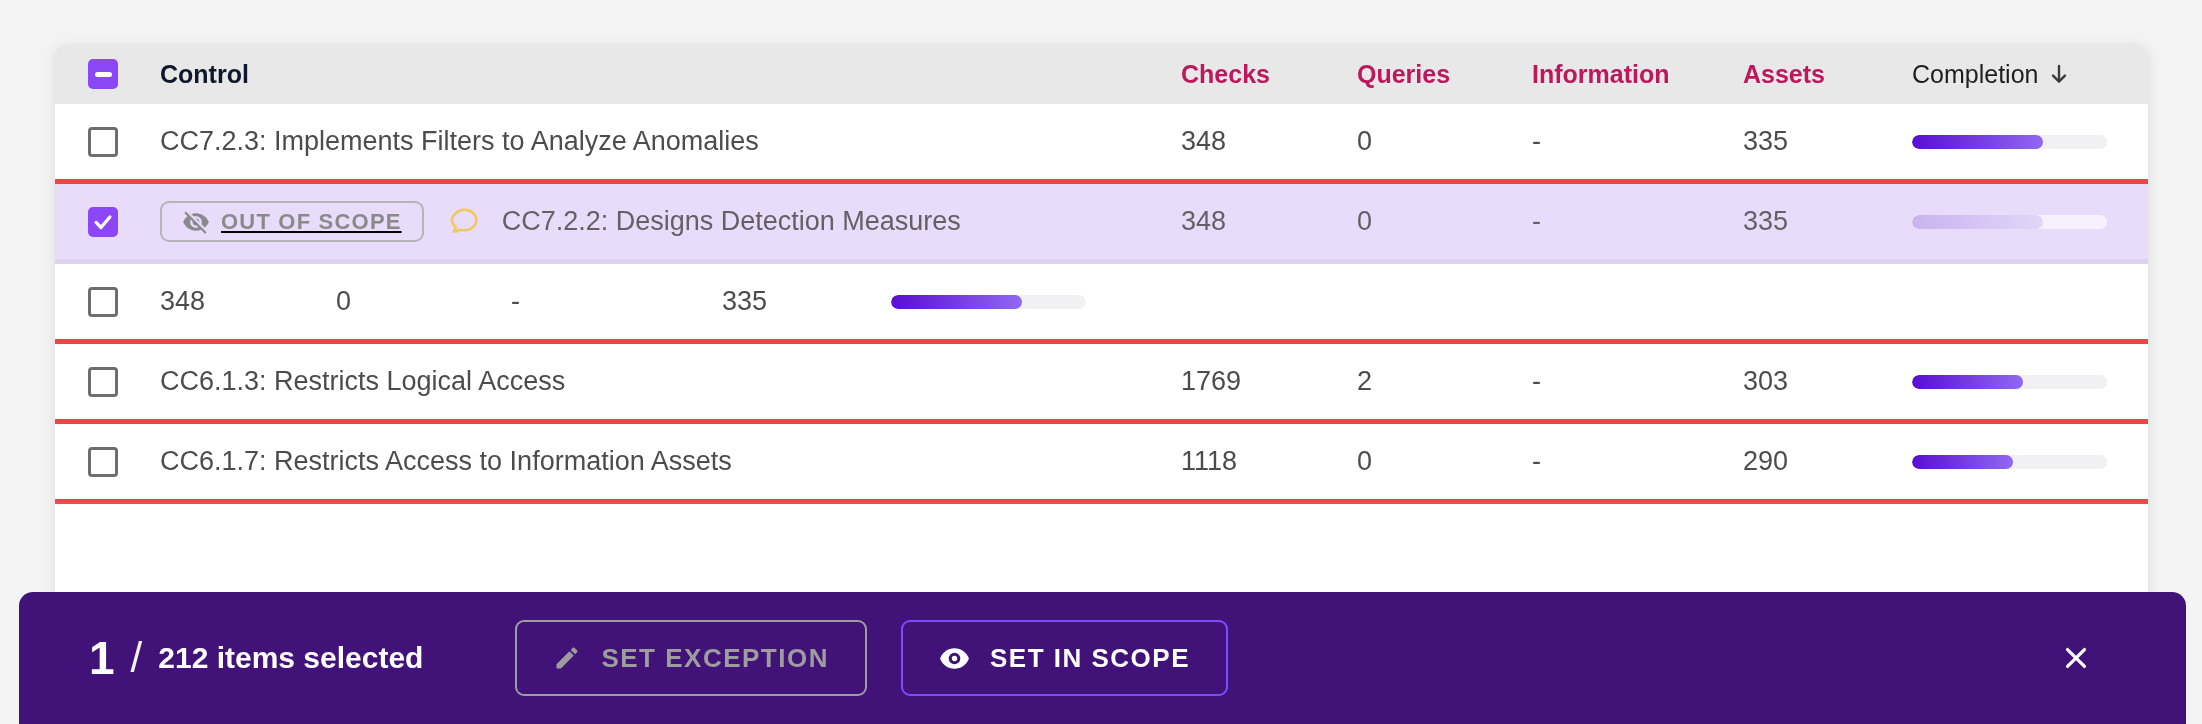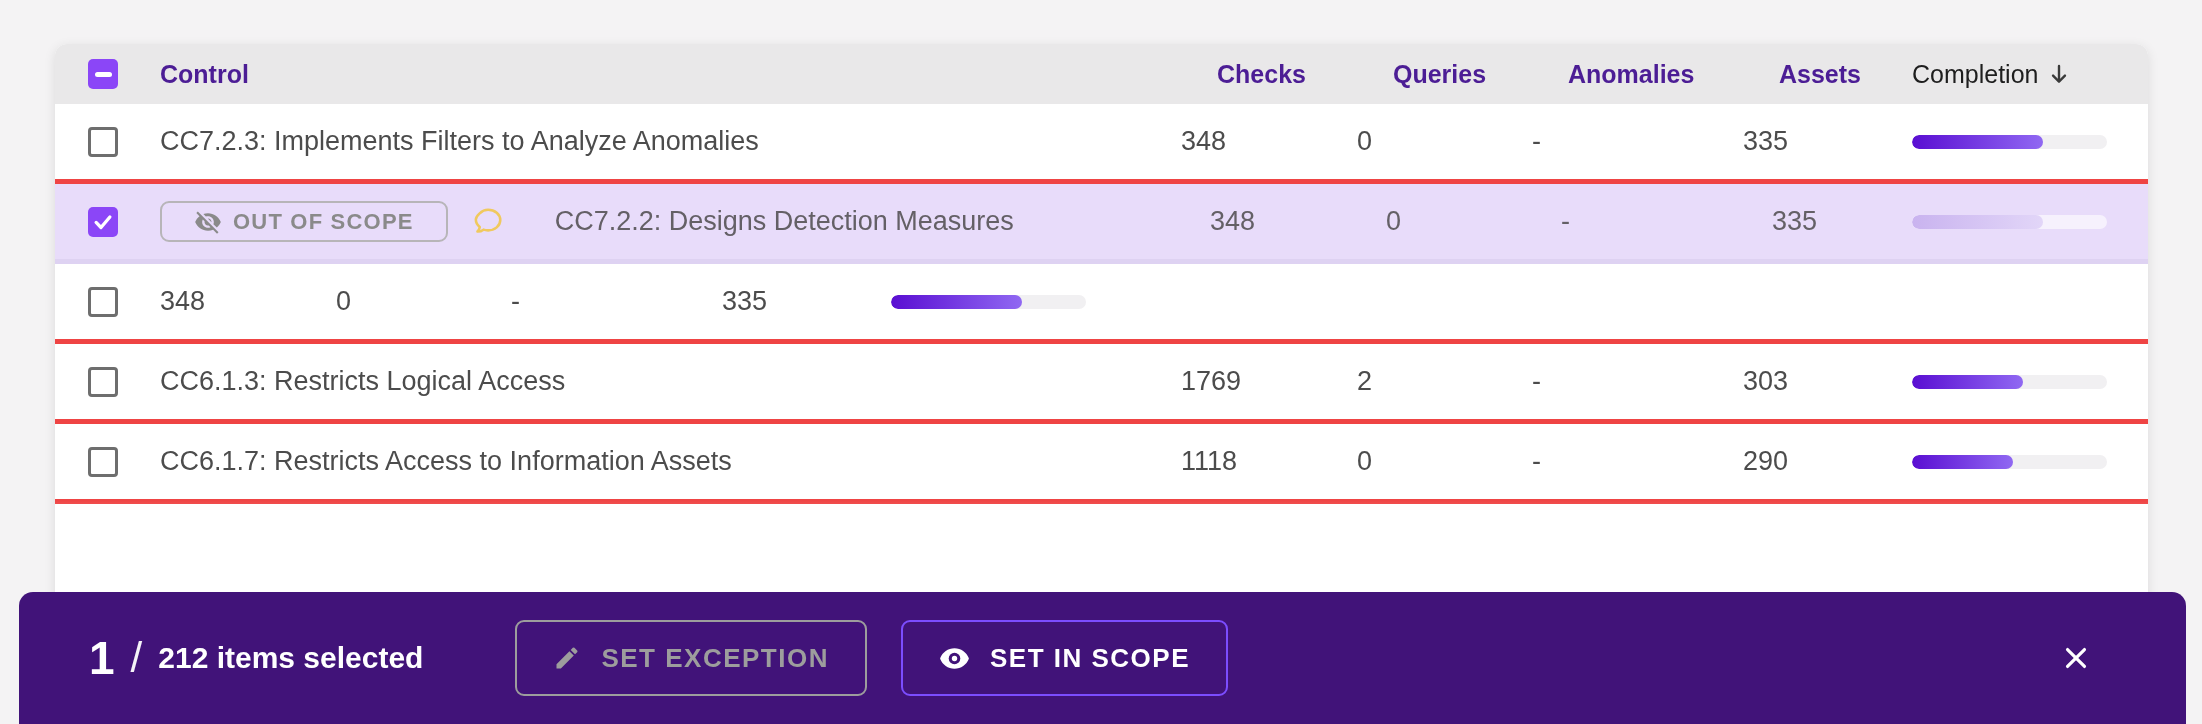--- a/index.html
+++ b/index.html
@@ -16,37 +16,37 @@
   .trow.selected { background:#e8dcfa; border-bottom-color:#ded2f2; }
 
   .c-check { width:105px; padding-left:33px; flex:none; display:flex; align-items:center; }
   .c-control { flex:1; min-width:0; display:flex; align-items:center; gap:22px; padding-right:24px; }
   .c-checks { width:176px; flex:none; }
   .c-queries { width:175px; flex:none; }
   .c-exceptions { width:211px; flex:none; }
   .c-assets { width:169px; flex:none; }
   .c-completion { width:236px; flex:none; display:flex; align-items:center; }
 
-  .th { font-size:25px; font-weight:700; color:#4c1d95;margin-left:36px; }
-  .th-control { font-size:25px; font-weight:700; color:#4c1d95; }
+  .th { font-size:25px; font-weight:700; color:#be185d; }
+  .th-control { font-size:25px; font-weight:700; color:#0f172a; }
   .th-completion { font-size:25px; font-weight:400; color:#1e1e1e; display:flex; align-items:center; gap:8px; }
 
   .cell-text { font-size:27px; color:#4c4c4c; white-space:nowrap; overflow:hidden; text-overflow:ellipsis; }
   .num { font-size:27px; color:#4c4c4c; }
-  .trow.selected .cell-text, .trow.selected .num { color:#646066;margin-left:29px; }
+  .trow.selected .cell-text, .trow.selected .num { color:#646066; }
 
   
   .cb { width:30px; height:30px; border-radius:5px; flex:none; display:flex; align-items:center; justify-content:center; cursor:pointer; }
   .cb.unchecked { border:3px solid #6e6e6e; background:transparent; border-radius:4px; }
   .cb.filled { background:#8b46f7; }
   .cb .minus { width:17px; height:5px; background:#fff; border-radius:2.5px; }
 
   
-  .scope-badge { display:inline-flex; align-items:center; gap:11px; height:41px; padding:0 32px;
-                 border:2px solid #b7b5b8; border-radius:9px; flex:none; }
+  .scope-badge { display:inline-flex; align-items:center; gap:11px; height:41px; padding:0 20px;
+                 border:2px solid #b7b5b8; border-radius:9px; flex:none;text-decoration:underline; }
   .scope-badge span { font-size:22px; font-weight:700; letter-spacing:1.2px; color:#8a8a8a; white-space:nowrap; }
 
   
   .progress { width:195px; height:14px; border-radius:7px; background:#f1f0f2; overflow:hidden; }
   .progress .fill { height:100%; border-radius:7px; background:linear-gradient(90deg,#5a0ed2 0%,#9068f2 100%); }
   .trow.selected .progress { background:rgba(255,255,255,.6); }
   .trow.selected .progress .fill { background:linear-gradient(90deg,#c9b3ef 0%,#e2d6f8 100%); }
 
   
   .fade { position:absolute; left:0; right:0; top:456px; height:92px; z-index:2; pointer-events:none;
@@ -80,21 +80,21 @@
       <div class="c-check">
         <div class="cb filled">
           <div class="minus"></div>
         </div>
       </div>
       <div class="c-control">
         <span class="th-control">Control</span>
       </div>
       <div class="c-checks"><span class="th">Checks</span></div>
       <div class="c-queries"><span class="th">Queries</span></div>
-      <div class="c-exceptions"><span class="th">Anomalies</span></div>
+      <div class="c-exceptions"><span class="th">Information</span></div>
       <div class="c-assets"><span class="th">Assets</span></div>
       <div class="c-completion">
         <span class="th-completion">
           <span>Completion</span>
           <svg width="26" height="26" viewBox="0 0 24 24" fill="none" stroke="#3a3a3a" stroke-width="2.2" stroke-linecap="round" stroke-linejoin="round">
             <path d="M12 4.5v14"></path>
               <path d="M6.5 13.5 12 19l5.5-5.5"></path>
           </svg>
         </span>
       </div>

